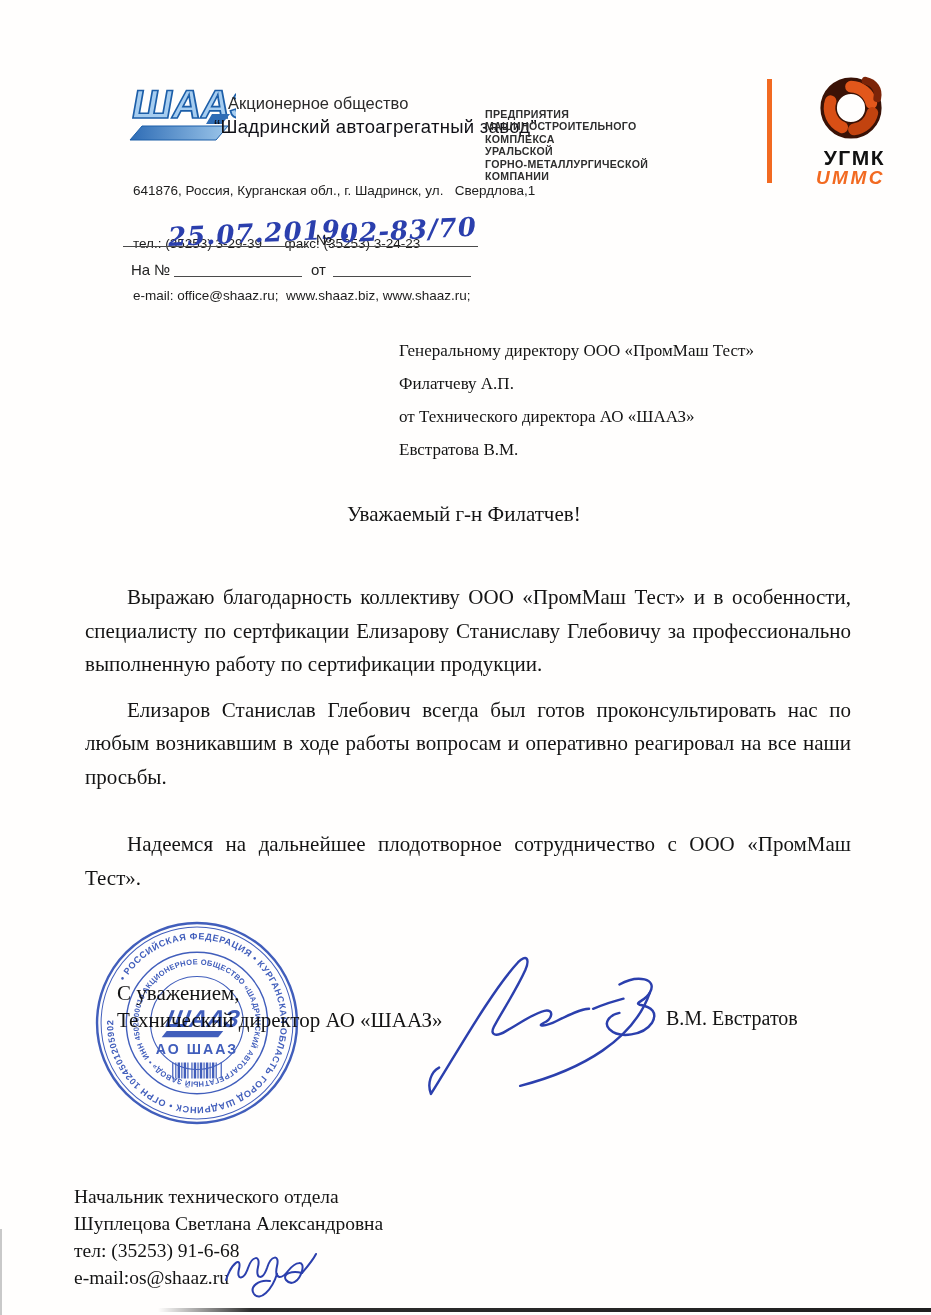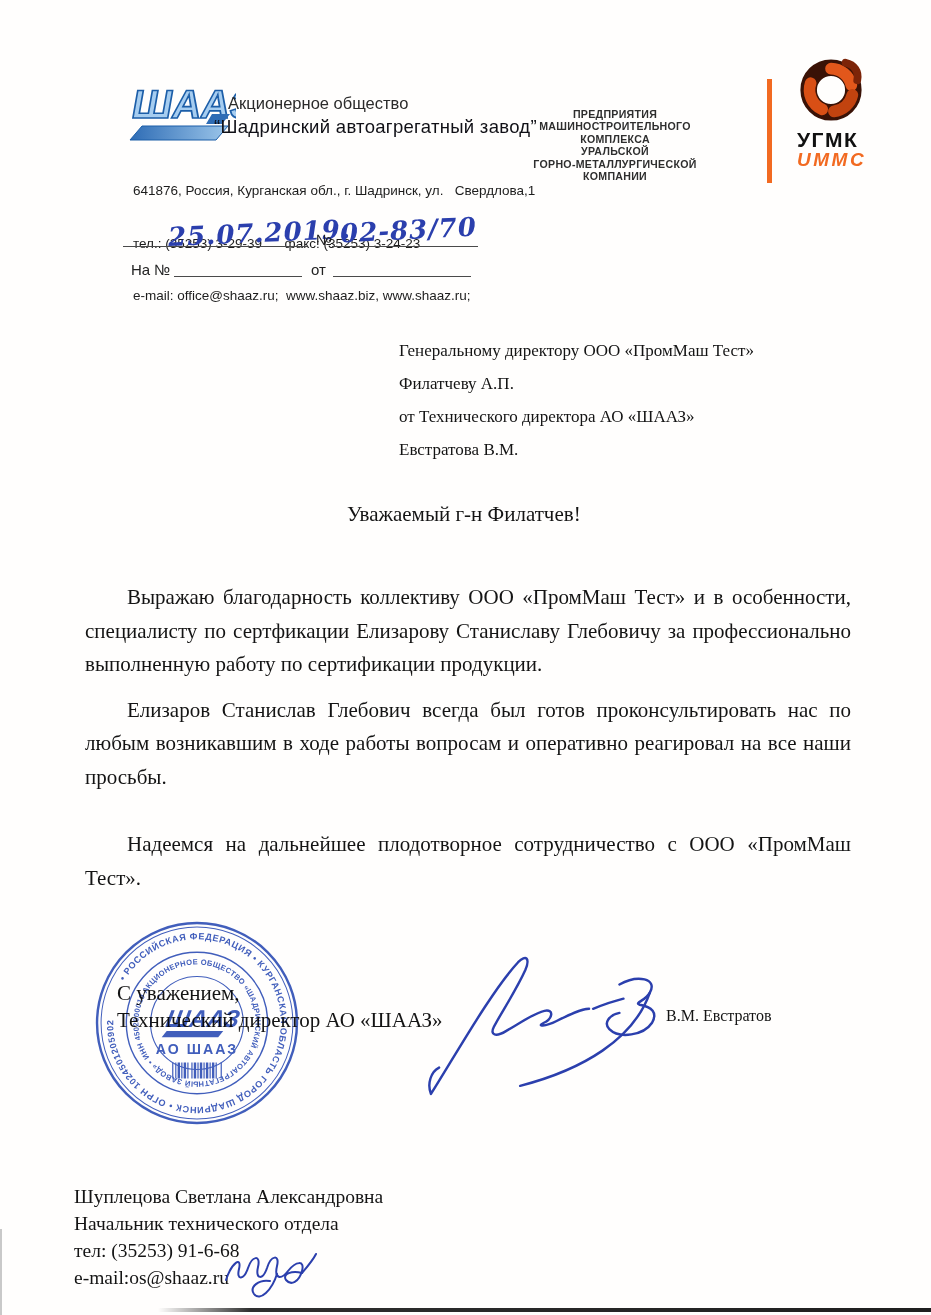--- a/index.html
+++ b/index.html
@@ -13,24 +13,24 @@
     color:#1a1a1a;
   }
   .abs{position:absolute;}
   .sans{font-family:"Liberation Sans", sans-serif;}
 
   
   .org-type{left:228px;top:94px;font-size:16.5px;color:#2b2b2b;}
   .org-name{left:214px;top:116px;font-size:18.5px;font-weight:normal;color:#101016;letter-spacing:.3px;}
   .contact{left:133px;top:147px;font-size:13.5px;line-height:17.5px;color:#1d1d1d;white-space:pre-wrap;}
 
-  .ummc-lines{right:186px;top:108px;width:260px;text-align:center;
+  .ummc-lines{right:186px;top:108px;width:260px;text-align:left;
     font-size:10.6px;font-weight:bold;line-height:12.4px;color:#2e2e2e;letter-spacing:.3px;}
   .orange-bar{left:767px;top:79px;width:5px;height:104px;background:#f26a21;}
-  .ummc-logo{left:797px;top:56px;width:88px;text-align:left;}
+  .ummc-logo{left:797px;top:74px;width:88px;text-align:right;}
   .ummc-ru{font-size:21px;font-weight:bold;letter-spacing:1.5px;color:#111;line-height:21px;margin-top:1px;}
   .ummc-en{font-size:19px;font-weight:bold;letter-spacing:2.5px;color:#f26a21;line-height:20px;font-style:italic;}
 
   
   .rule{border-bottom:1.4px solid #4a4a4a;height:0;}
   .ref-label{font-size:15px;color:#222;}
   .hand{
     font-family:"DejaVu Serif", serif;
     font-style:italic;font-weight:bold;
     color:#2b3fad;letter-spacing:1px;
@@ -40,21 +40,21 @@
 
   
   .recipient{left:399px;top:334px;font-size:17px;line-height:33px;color:#141414;}
   .salutation{left:347px;top:502px;font-size:21px;color:#141414;}
   .body-text{left:73px;top:569px;width:790px;}
   .body-text p{margin:12px;font-size:21px;line-height:33.5px;text-align:justify;text-indent:42px;color:#141414;}
   .body-text p.gap{margin-top:34px;}
 
   
   .closing{left:117px;top:980px;font-size:21px;line-height:27px;color:#141414;z-index:3;}
-  .sig-name{left:666px;top:1007px;font-size:16px;color:#141414;z-index:3;}
+  .sig-name{left:666px;top:1007px;font-size:20px;color:#141414;z-index:3;}
   .sig-main{left:420px;top:946px;z-index:4;}
   .stamp{left:94px;top:920px;z-index:5;mix-blend-mode:multiply;opacity:.92;}
 
   
   .footer{left:74px;top:1183px;font-size:19.5px;line-height:27px;color:#141414;}
   .sig-small{left:214px;top:1236px;z-index:4;}
 
   
   .scan-bottom{left:158px;top:1308px;width:773px;height:4px;
     background:linear-gradient(to right, rgba(46,46,46,0), #2e2e2e 12%, #1f1f1f);}
@@ -174,22 +174,22 @@
       <polygon points="2,26 58,26 53,32 -3,32" fill="#3050b8"></polygon>
     </g>
     <text x="102" y="133" text-anchor="middle" font-family="Liberation Sans, sans-serif" font-size="14" font-weight="bold" letter-spacing="2" fill="#3050b8">АО ШААЗ</text>
     <g stroke="#3050b8">
       <path stroke-width="1.2" d="M78 141V157 M81 141V157 M87 141V157 M93 141V157 M97 141V157 M103 141V157 M109 141V157 M115 141V157 M121 141V157 M126 141V157"></path>
       <path stroke-width="2.4" d="M84 141V157 M90 141V157 M100 141V157 M106 141V157 M112 141V157 M118 141V157"></path>
     </g>
   </svg>
 
   <div class="abs footer">
+    <div>Начальник технического отдела</div>
     <div>Шуплецова Светлана Александровна</div>
-    <div>Начальник технического отдела</div>
     <div>тел: (35253) 91-6-68</div>
     <div>e-mail:os@shaaz.ru</div>
   </div>
 
   <svg class="abs sig-small" width="115" height="72" viewBox="0 0 115 72">
     <g fill="none" stroke="#2b3fad" stroke-width="2" stroke-linecap="round">
       <path d="M12 44 C18 26,28 20,25 33 C22 45,30 44,34 32 C38 20,47 18,44 31 C41 44,49 44,53 32 C57 19,66 18,63 30 C60 43,67 44,74 35 C82 25,91 24,88 35 C85 46,77 50,72 44 C68 38,78 34,88 37"></path>
       <path d="M63 38 C58 54,46 66,40 58 C35 51,45 43,56 45"></path>
       <path d="M88 37 C94 30,99 24,102 18"></path>
     </g>

